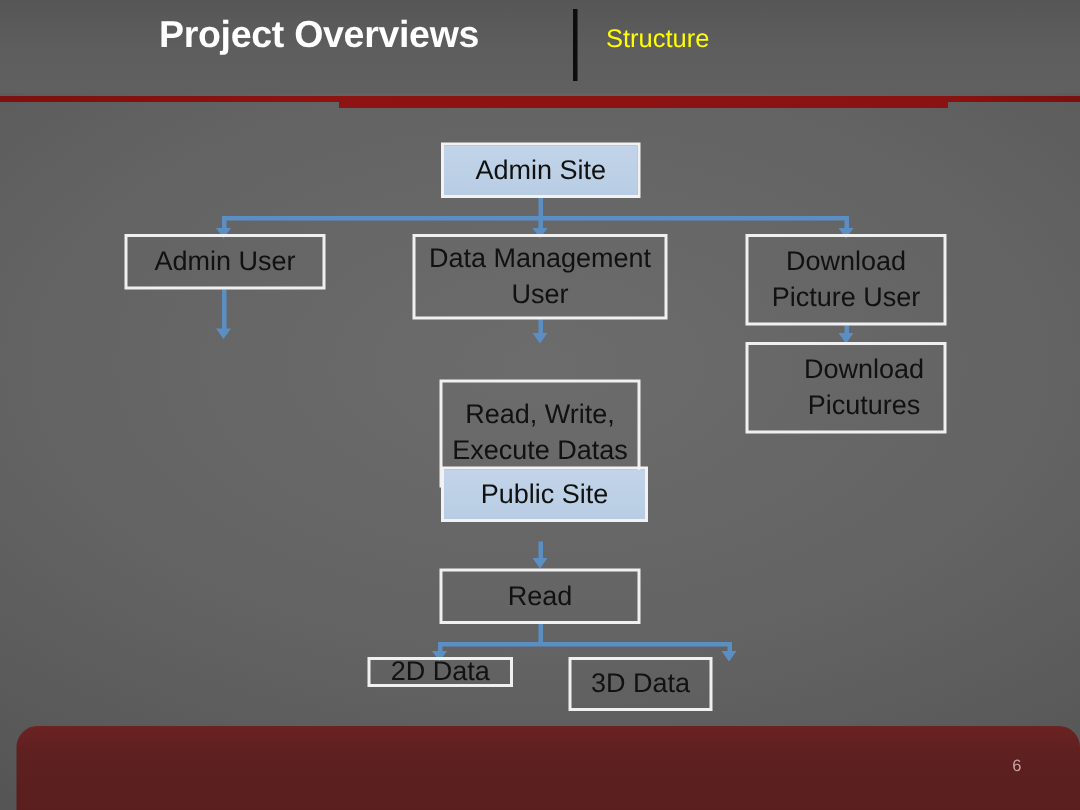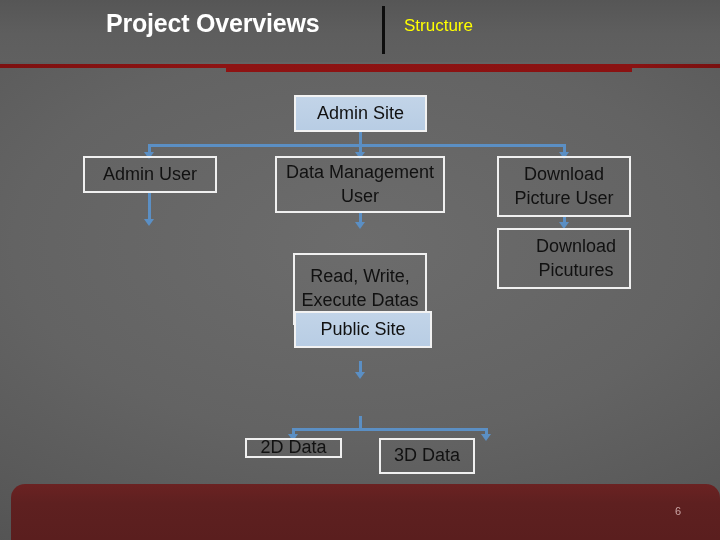--- a/index.html
+++ b/index.html
@@ -190,20 +190,21 @@
 
   <div class="node ghost" style="left:293px; top:228px; width:134px; height:72px;margin-top:25px;">Read, Write, Execute Datas</div>
 
   <div class="node ghost" style="left:497px; top:228px; width:134px; height:61px;padding-left:28px;">Download Picutures</div>
 
   <div class="node filled" style="left:294px; top:311px; width:138px; height:37px;">Public Site</div>
 
   <div class="conn conn-v" style="left:359px; top:361px; height:13px;"></div>
   <div class="arrow-down" style="left:355px; top:372px;"></div>
 
+  <div class="node ghost" style="left:293px; top:379px; width:134px; height:37px;">Read</div>
 
   <div class="conn conn-v" style="left:359px; top:416px; height:13px;"></div>
   <div class="conn conn-h" style="left:292px; top:428px; width:196px;"></div>
   <div class="conn conn-v" style="left:292px; top:428px; height:8px;"></div>
   <div class="arrow-down" style="left:288px; top:434px;"></div>
   <div class="conn conn-v" style="left:485px; top:428px; height:8px;"></div>
   <div class="arrow-down" style="left:481px; top:434px;"></div>
 
   <div class="node ghost" style="left:245px; top:438px; width:97px; height:20px;">2D Data</div>
 

